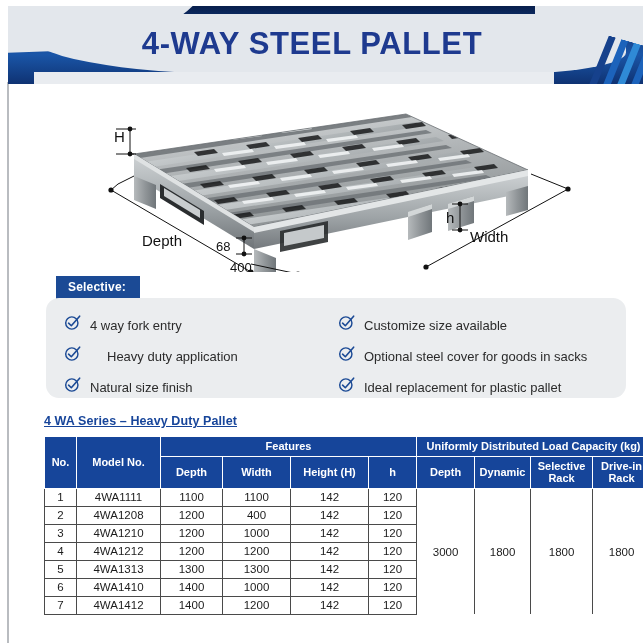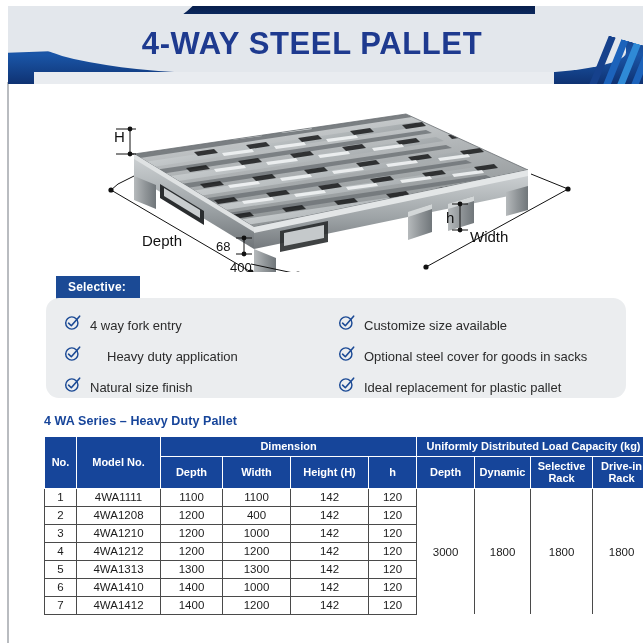--- a/index.html
+++ b/index.html
@@ -53,21 +53,21 @@
     letter-spacing:.2px;font-family:"Liberation Sans", sans-serif;}
   .features-panel{position:absolute;left:46px;top:298px;width:580px;height:100px;
     background:#ebedef;border-radius:13px;}
   .feat{position:absolute;font-size:13px;color:#2b2b2b;white-space:nowrap;
     font-family:"Liberation Sans", sans-serif;}
   .chk{position:absolute;width:17px;height:17px;}
   .chk svg{display:block;}
 
   
   .series-head{position:absolute;left:44px;top:414px;font-size:12.5px;font-weight:bold;
-    color:#17459a;letter-spacing:.1px;
+    color:#17459a;text-decoration:underline;letter-spacing:.1px;
     font-family:"Liberation Sans", sans-serif;}
 
   
   .tbl-wrap{position:absolute;left:44px;top:436px;width:556px;}
   table.spec{border-collapse:collapse;width:556px;table-layout:fixed;
     font-family:"Liberation Sans", sans-serif;}
   table.spec th{background:#16459a;color:#fff;font-size:11px;font-weight:bold;
     border:1px solid #ffffff;padding:3px 1px;line-height:1.15;text-align:center;
     vertical-align:middle;}
   table.spec td{border:1px solid #4a4a4a;font-size:11.5px;color:#1c1c1c;
@@ -336,21 +336,21 @@
           <col class="col-h">
           <col class="col-static">
           <col class="col-dyn">
         <col class="col-sel">
           <col class="col-drv">
       </colgroup>
       <thead>
         <tr>
           <th rowspan="2">No.</th>
           <th rowspan="2">Model No.</th>
-          <th colspan="4">Dimension</th>
+          <th colspan="4">Features</th>
           <th colspan="4">Uniformly Distributed Load Capacity (kg)</th>
         </tr>
         <tr>
           <th>Depth</th>
           <th>Width</th>
           <th>Height (H)</th>
           <th>h</th>
           <th>Depth</th>
           <th>Dynamic</th>
           <th>Selective Rack</th>

